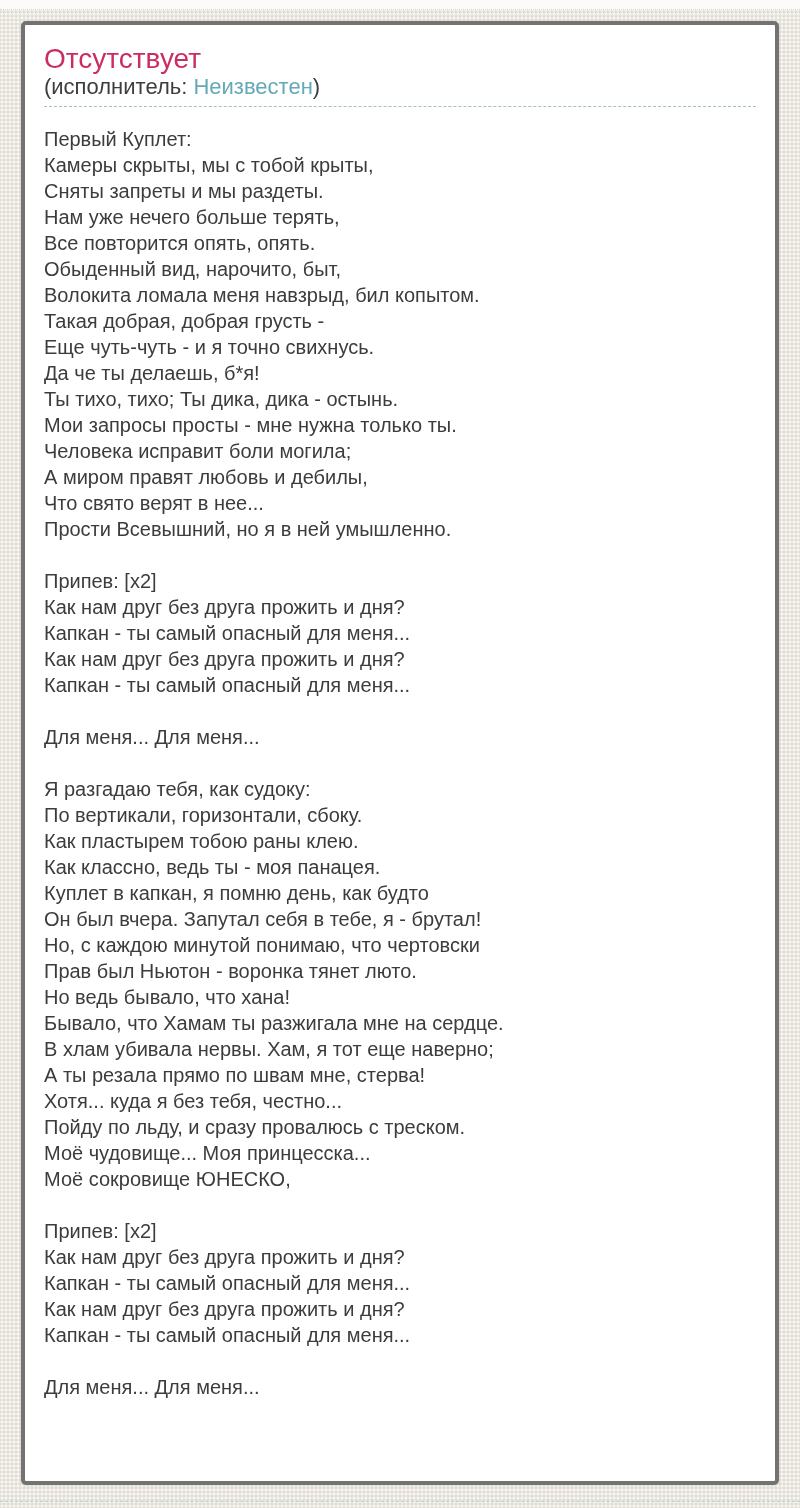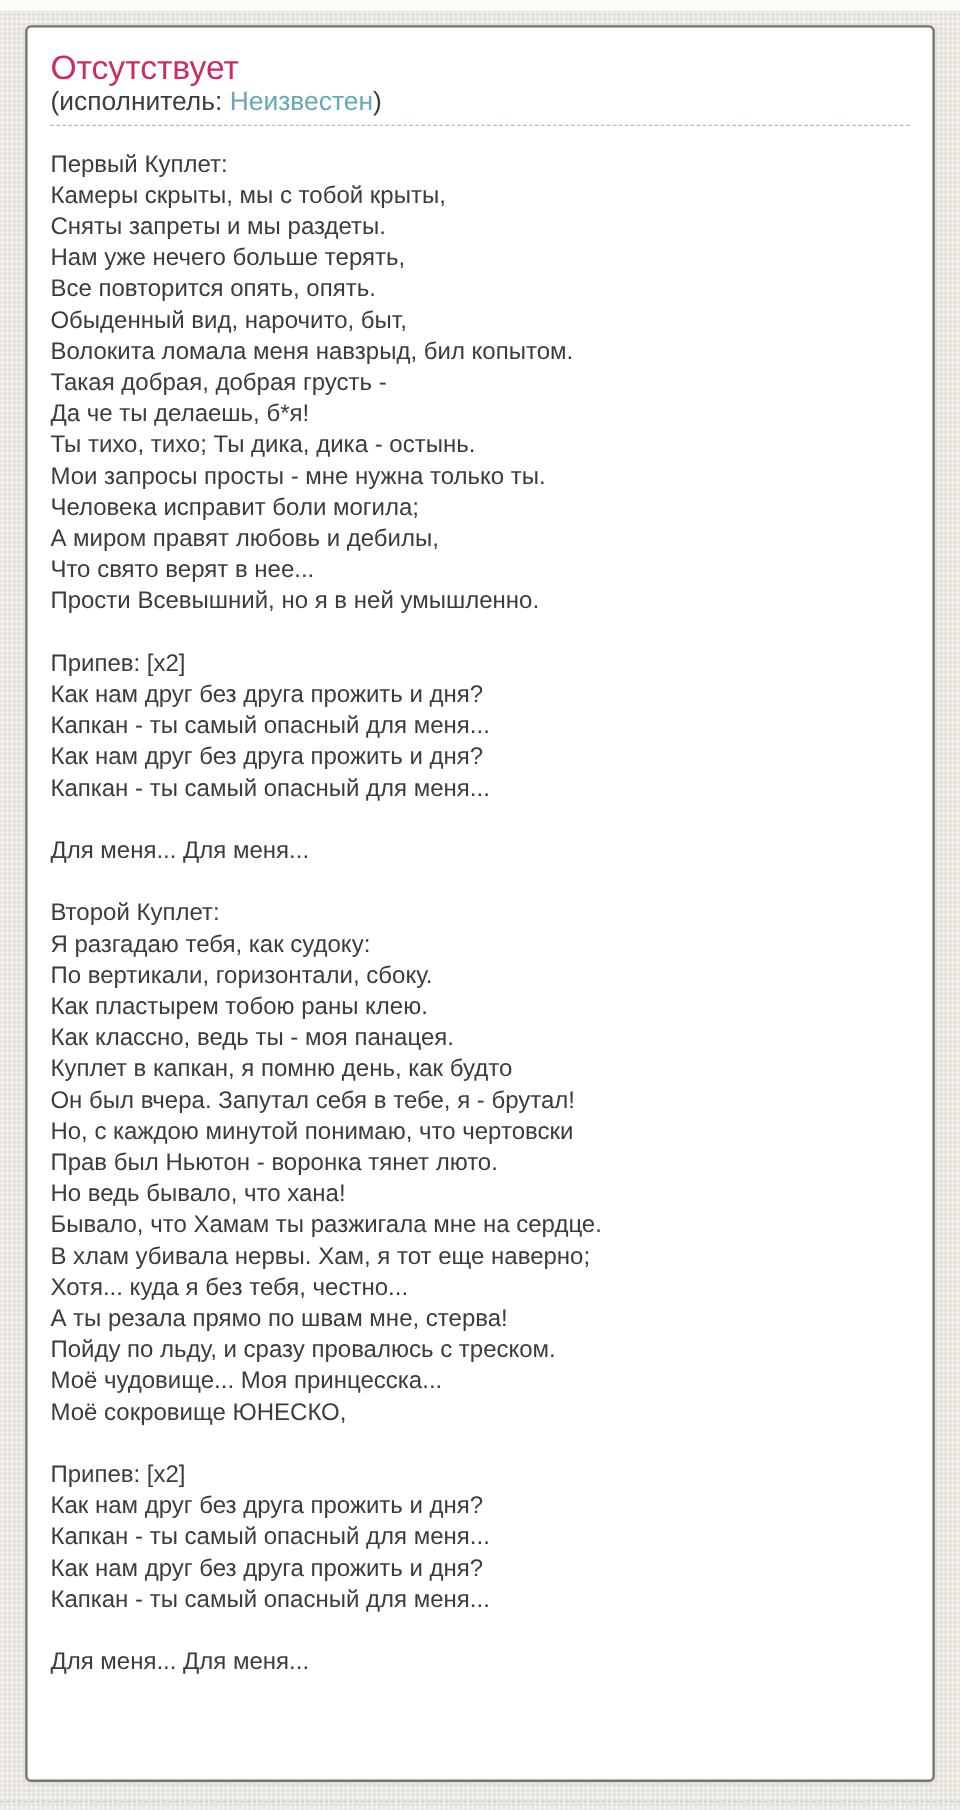--- a/index.html
+++ b/index.html
@@ -31,21 +31,21 @@
     background: #fcfbf9;
     border-bottom: 1px dotted #d9d5ce;
   }
   .card {
     position: absolute;
     left: 21px;
     top: 21px;
     width: 758px;
     height: 1464px;
     background: #ffffff;
-    border: 2px solid #737373;
+    border: 4px solid #737373;
     border-radius: 5px;
     box-shadow: 0 1px 3px rgba(0,0,0,0.07);
     padding: 18px 19px 0 19px;
   }
   .song-title {
     margin: 0;
     font-size: 28px;
     line-height: 31px;
     font-weight: normal;
     color: var(--title-color);
@@ -94,50 +94,50 @@
 
   <div class="lyrics">
       <div class="lyric-line">Первый Куплет:</div>
       <div class="lyric-line">Камеры скрыты, мы с тобой крыты,</div>
       <div class="lyric-line">Сняты запреты и мы раздеты.</div>
       <div class="lyric-line">Нам уже нечего больше терять,</div>
       <div class="lyric-line">Все повторится опять, опять.</div>
       <div class="lyric-line">Обыденный вид, нарочито, быт,</div>
       <div class="lyric-line">Волокита ломала меня навзрыд, бил копытом.</div>
       <div class="lyric-line">Такая добрая, добрая грусть -</div>
+      <div class="lyric-line">Еще чуть-чуть - и я точно свихнусь.</div>
       <div class="lyric-line">Да че ты делаешь, б*я!</div>
       <div class="lyric-line">Ты тихо, тихо; Ты дика, дика - остынь.</div>
       <div class="lyric-line">Мои запросы просты - мне нужна только ты.</div>
       <div class="lyric-line">Человека исправит боли могила;</div>
       <div class="lyric-line">А миром правят любовь и дебилы,</div>
       <div class="lyric-line">Что свято верят в нее...</div>
       <div class="lyric-line">Прости Всевышний, но я в ней умышленно.</div>
       <div class="lyric-line">&nbsp;</div>
       <div class="lyric-line">Припев: [x2]</div>
       <div class="lyric-line">Как нам друг без друга прожить и дня?</div>
       <div class="lyric-line">Капкан - ты самый опасный для меня...</div>
       <div class="lyric-line">Как нам друг без друга прожить и дня?</div>
       <div class="lyric-line">Капкан - ты самый опасный для меня...</div>
       <div class="lyric-line">&nbsp;</div>
       <div class="lyric-line">Для меня... Для меня...</div>
       <div class="lyric-line">&nbsp;</div>
-      <div class="lyric-line">Второй Куплет:</div>
       <div class="lyric-line">Я разгадаю тебя, как судоку:</div>
       <div class="lyric-line">По вертикали, горизонтали, сбоку.</div>
       <div class="lyric-line">Как пластырем тобою раны клею.</div>
       <div class="lyric-line">Как классно, ведь ты - моя панацея.</div>
       <div class="lyric-line">Куплет в капкан, я помню день, как будто</div>
       <div class="lyric-line">Он был вчера. Запутал себя в тебе, я - брутал!</div>
       <div class="lyric-line">Но, с каждою минутой понимаю, что чертовски</div>
       <div class="lyric-line">Прав был Ньютон - воронка тянет люто.</div>
       <div class="lyric-line">Но ведь бывало, что хана!</div>
       <div class="lyric-line">Бывало, что Хамам ты разжигала мне на сердце.</div>
       <div class="lyric-line">В хлам убивала нервы. Хам, я тот еще наверно;</div>
+      <div class="lyric-line">А ты резала прямо по швам мне, стерва!</div>
       <div class="lyric-line">Хотя... куда я без тебя, честно...</div>
-      <div class="lyric-line">А ты резала прямо по швам мне, стерва!</div>
       <div class="lyric-line">Пойду по льду, и сразу провалюсь с треском.</div>
       <div class="lyric-line">Моё чудовище... Моя принцесска...</div>
       <div class="lyric-line">Моё сокровище ЮНЕСКО,</div>
       <div class="lyric-line">&nbsp;</div>
       <div class="lyric-line">Припев: [x2]</div>
       <div class="lyric-line">Как нам друг без друга прожить и дня?</div>
       <div class="lyric-line">Капкан - ты самый опасный для меня...</div>
       <div class="lyric-line">Как нам друг без друга прожить и дня?</div>
       <div class="lyric-line">Капкан - ты самый опасный для меня...</div>
       <div class="lyric-line">&nbsp;</div>

